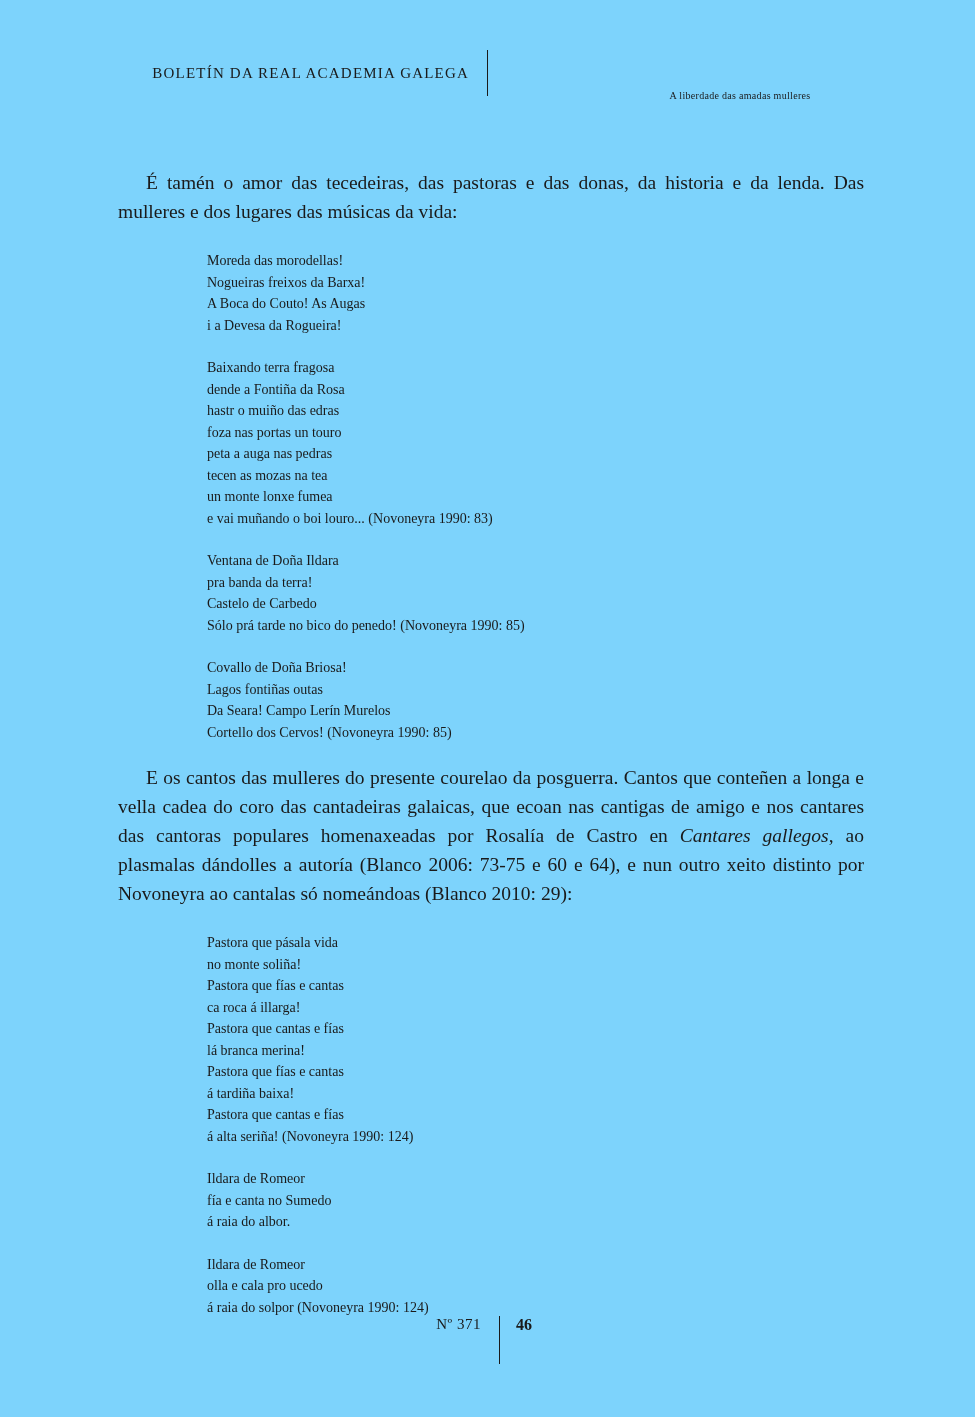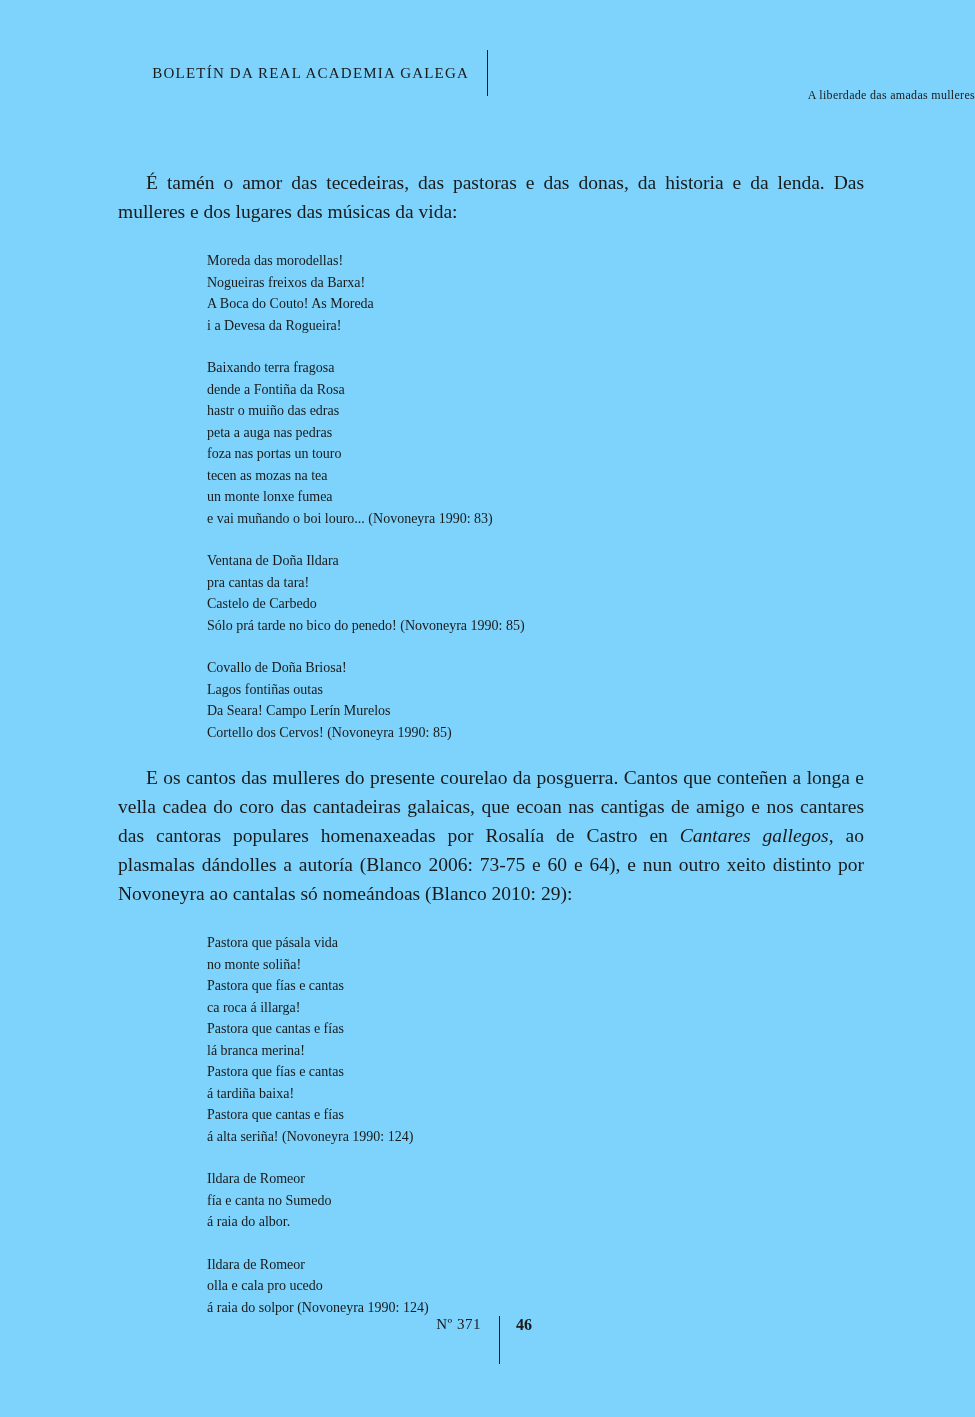--- a/index.html
+++ b/index.html
@@ -35,23 +35,23 @@
   }
   .running-header .divider,
   .page-footer .divider {
     width: 1px;
     height: 46px;
     background: #1a1a1a;
     flex: 0 0 1px;
   }
   .running-header .right-cell {
     flex: 1 1 50%;
-    text-align: right;
+    text-align: center;
     padding-left: 17px;
-    font-size: 12px;
+    font-size: 10px;
     letter-spacing: 0.3px;
     white-space: nowrap;
     margin-top: 44px;
   }
 
   
   .text-column {
     position: absolute;
     top: 168px;
     left: 118px;
@@ -113,36 +113,36 @@
   </div>
 
   <div class="text-column">
 
     <p class="body-paragraph para-1"><span>É tamén o amor das tecedeiras, das pastoras e das donas, da historia e da lenda. Das mulleres e dos lugares das músicas da vida:</span></p>
 
     <div class="stanza-group">
         <div class="stanza">
           <div class="poem-line">Moreda das morodellas!</div>
           <div class="poem-line">Nogueiras freixos da Barxa!</div>
-          <div class="poem-line">A Boca do Couto! As Moreda</div>
+          <div class="poem-line">A Boca do Couto! As Augas</div>
           <div class="poem-line">i a Devesa da Rogueira!</div>
         </div>
         <div class="stanza">
           <div class="poem-line">Baixando terra fragosa</div>
           <div class="poem-line">dende a Fontiña da Rosa</div>
           <div class="poem-line">hastr o muiño das edras</div>
+          <div class="poem-line">foza nas portas un touro</div>
           <div class="poem-line">peta a auga nas pedras</div>
-          <div class="poem-line">foza nas portas un touro</div>
           <div class="poem-line">tecen as mozas na tea</div>
           <div class="poem-line">un monte lonxe fumea</div>
           <div class="poem-line">e vai muñando o boi louro... (Novoneyra 1990: 83)</div>
         </div>
         <div class="stanza">
           <div class="poem-line">Ventana de Doña Ildara</div>
-          <div class="poem-line">pra cantas da tara!</div>
+          <div class="poem-line">pra banda da terra!</div>
           <div class="poem-line">Castelo de Carbedo</div>
           <div class="poem-line">Sólo prá tarde no bico do penedo! (Novoneyra 1990: 85)</div>
         </div>
         <div class="stanza">
           <div class="poem-line">Covallo de Doña Briosa!</div>
           <div class="poem-line">Lagos fontiñas outas</div>
           <div class="poem-line">Da Seara! Campo Lerín Murelos</div>
           <div class="poem-line">Cortello dos Cervos! (Novoneyra 1990: 85)</div>
         </div>
       </div>

